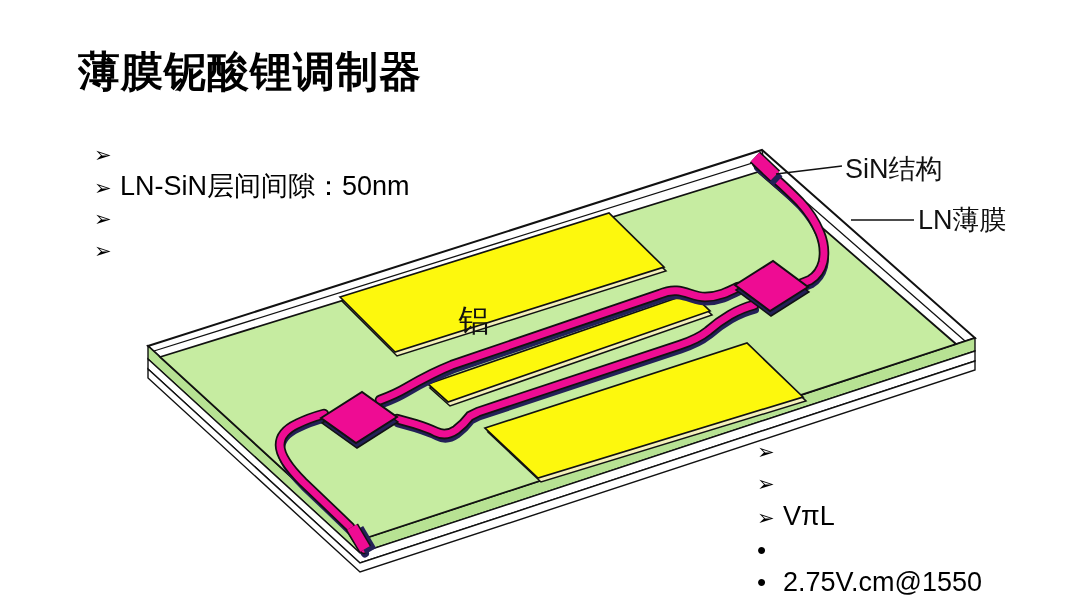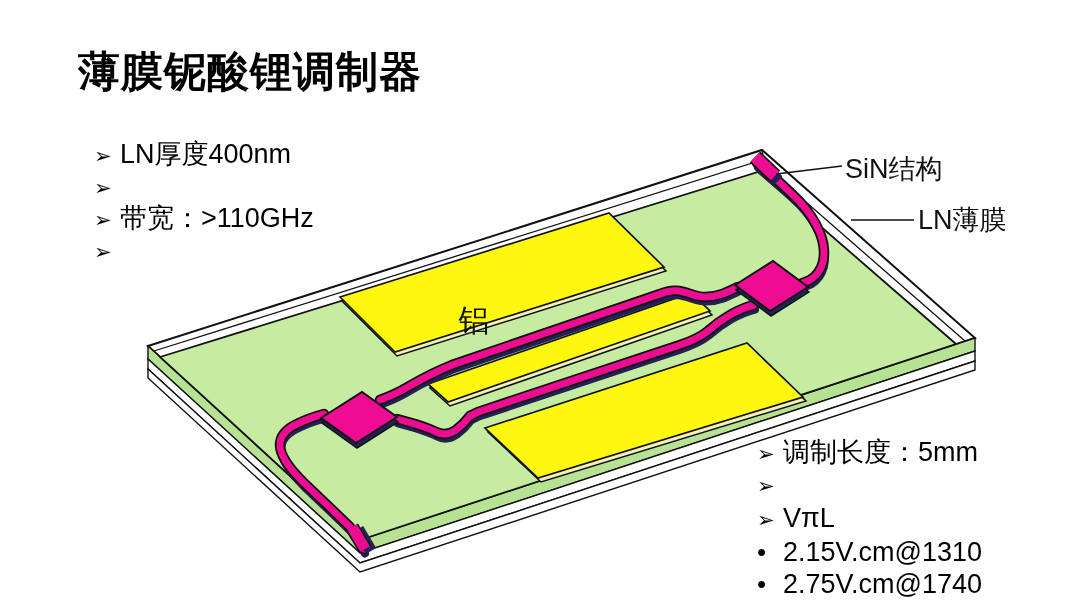--- a/index.html
+++ b/index.html
@@ -94,49 +94,46 @@
     <path d="M851 220 L914 220" stroke="#111111" stroke-width="1.6" fill="none"></path>
     <text x="845" y="178" font-size="27" fill="#111111">SiN结构</text>
     <text x="918" y="229" font-size="27" fill="#111111">LN薄膜</text>
   </svg>
 
   <div class="title">薄膜铌酸锂调制器</div>
 
   <ul class="speclist" id="list-left">
     <li>
       <span class="b">➢</span>
-      <span>LN厚度400nm</span>
       </li>
     <li>
       <span class="b">➢</span>
+      <span>LN-SiN层间间隙：50nm</span>
       </li>
     <li>
       <span class="b">➢</span>
-      <span>带宽：&gt;110GHz</span>
       </li>
     <li>
       <span class="b">➢</span>
       </li>
   </ul>
 
   <ul class="speclist" id="list-right">
     <li>
       <span class="b">➢</span>
-      <span>调制长度：5mm</span>
       </li>
     <li>
       <span class="b">➢</span>
       </li>
     <li>
       <span class="b">➢</span>
       <span>VπL</span>
       </li>
     <li>
       <span class="b dot">•</span>
-      <span>2.15V.cm@1310</span>
       </li>
     <li>
       <span class="b dot">•</span>
-      <span>2.75V.cm@1740</span>
+      <span>2.75V.cm@1550</span>
       </li>
   </ul>
 
 </div>
 
 </body></html>

